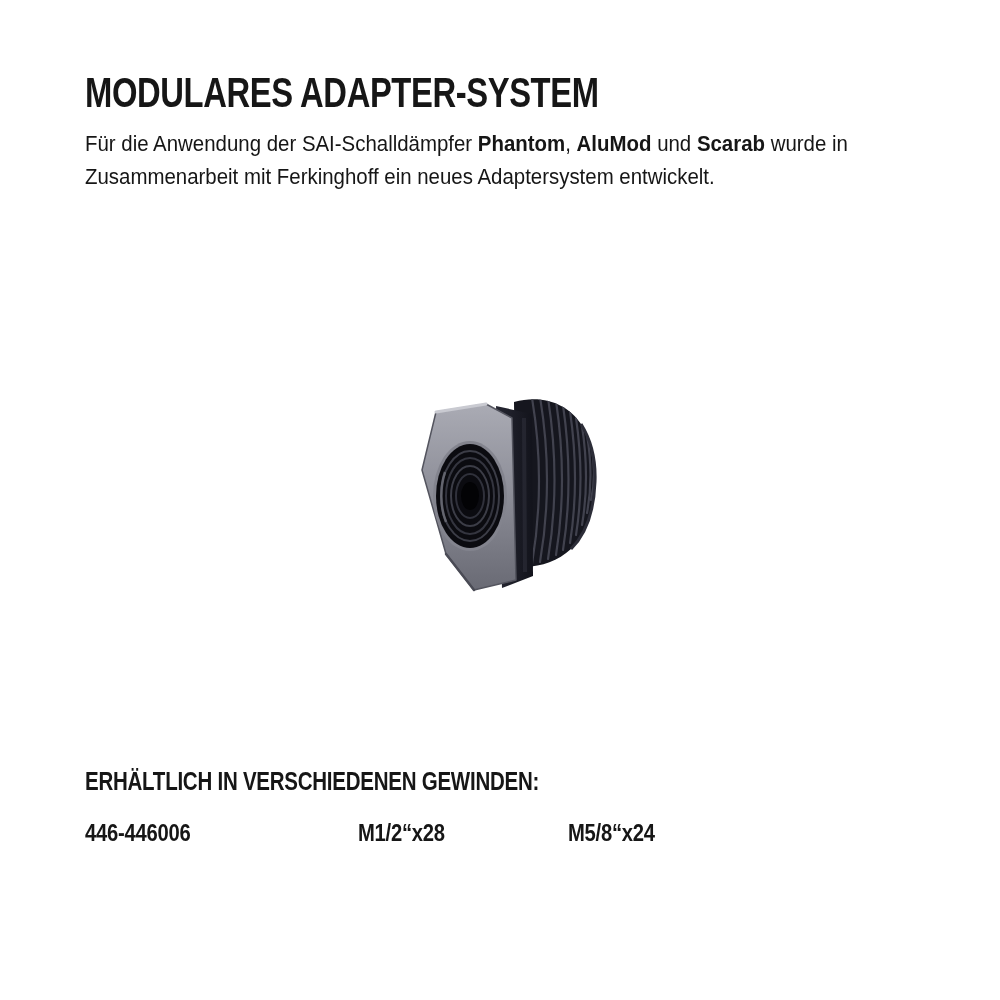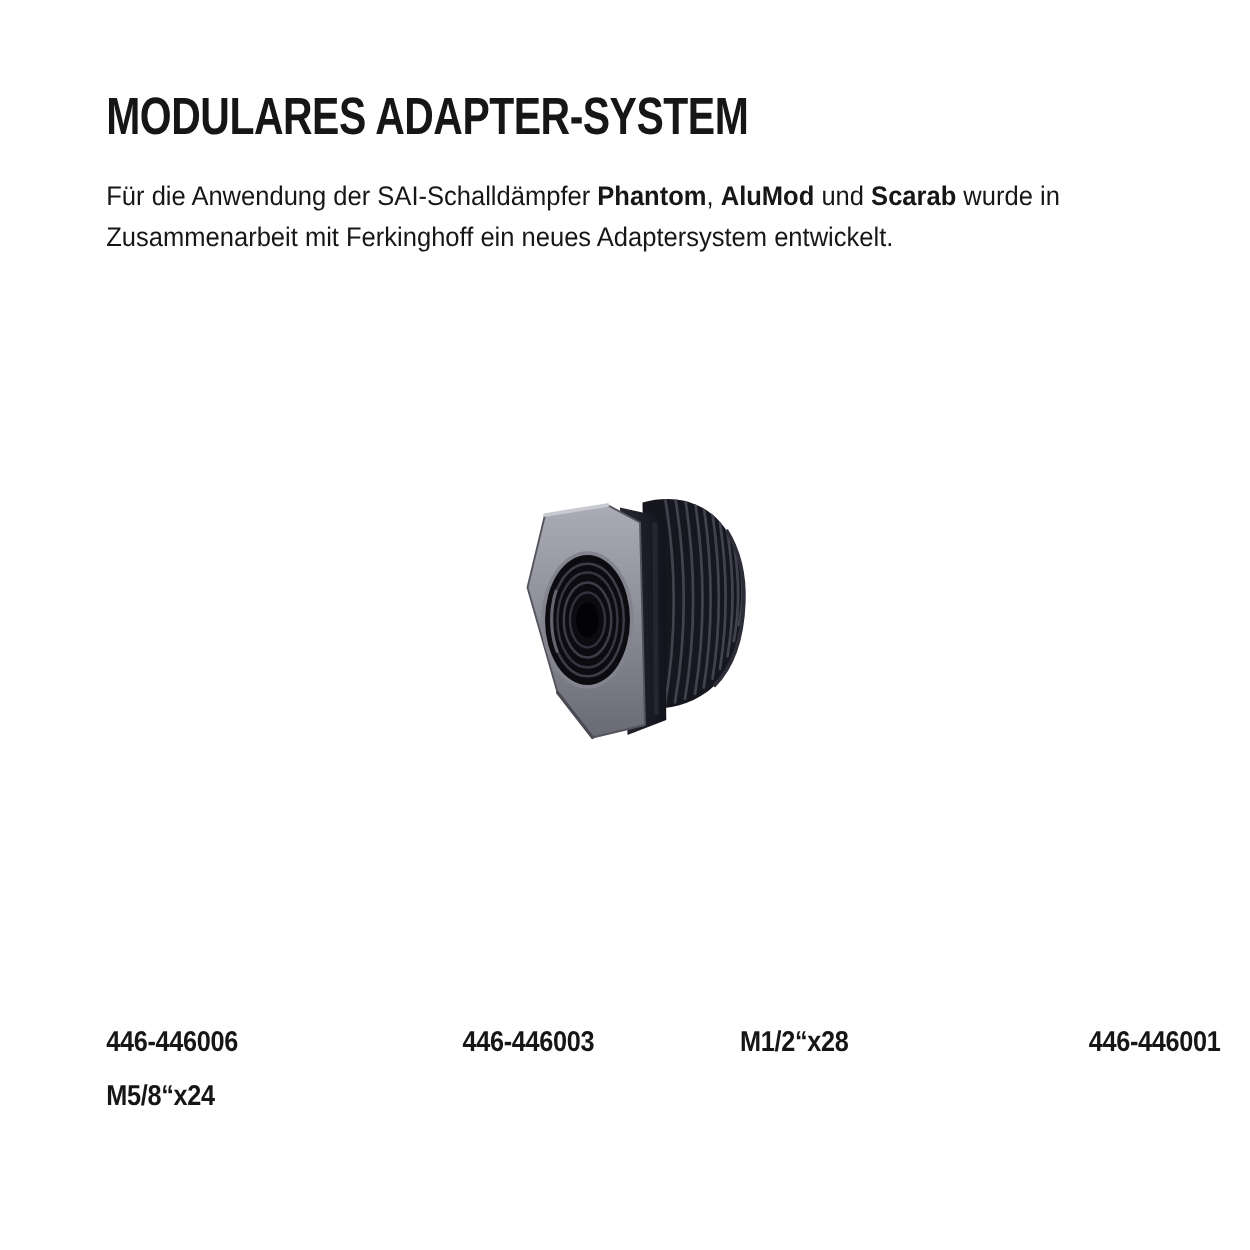--- a/index.html
+++ b/index.html
@@ -30,21 +30,21 @@
     margin: 0;
     font-size: 42px;
     line-height: 44px;
     font-weight: bold;
     letter-spacing: -0.5px;
   }
   .title .cond { transform: scaleX(0.78); }
   .intro {
     position: absolute;
     left: 85px;
-    top: 141px;
+    top: 128px;
     margin: 0;
     font-size: 21.5px;
     line-height: 33px;
     font-weight: normal;
   }
   .intro .cond { transform: scaleX(0.95); white-space: normal; width: 860px; }
   .intro b { font-weight: bold; }
   .product-figure {
     position: absolute;
     left: 418px;
@@ -64,21 +64,20 @@
   }
   .threads-heading .cond { transform: scaleX(0.82); }
   .threads-table {
     position: absolute;
     left: 85px;
     top: 818px;
     width: 860px;
     display: grid;
     grid-template-columns: 273px 210px 267px auto;
     grid-auto-rows: 31px;
-    gap: 12px;
   }
   .threads-table .cell {
     font-size: 23px;
     line-height: 31px;
     font-weight: bold;
     letter-spacing: -0.3px;
     overflow: visible;
   }
   .threads-table .cell .cond { transform: scaleX(0.88); }
 </style>
@@ -134,26 +133,25 @@
       <ellipse cx="52" cy="104" rx="34" ry="52" fill="#0b0b10"></ellipse>
       <ellipse cx="52" cy="104" rx="29" ry="45" fill="none" stroke="#3c3d47" stroke-width="2"></ellipse>
       <ellipse cx="52" cy="104" rx="24" ry="38" fill="none" stroke="#34353f" stroke-width="2"></ellipse>
       <ellipse cx="52" cy="104" rx="19" ry="30" fill="none" stroke="#3c3d47" stroke-width="2"></ellipse>
       <ellipse cx="52" cy="104" rx="14" ry="22" fill="none" stroke="#30313b" stroke-width="2"></ellipse>
       <ellipse cx="52" cy="104" rx="9" ry="14" fill="#030305"></ellipse>
       <path d="M 27 80 C 22 95 22 115 28 130" stroke="#6e6f79" stroke-width="2.5" fill="none" opacity="0.8"></path>
     </svg>
   </div>
 
+  <h2 class="threads-heading"><span class="cond">ERHÄLTLICH IN VERSCHIEDENEN GEWINDEN:</span></h2>
 
   <div class="threads-table">
     <div class="cell"><span class="cond">446-446006</span></div>
-    <div class="cell"><span class="cond">446-446003</span></div>
     <div class="cell"><span class="cond">M1/2“x28</span></div>
 
-    <div class="cell"><span class="cond">446-446001</span></div>
     <div class="cell"><span class="cond">M5/8“x24</span></div>
 
     <div class="cell"><span class="cond"></span></div>
     <div class="cell"><span class="cond"></span></div>
   </div>
 
 </div>
 
 </body></html>

